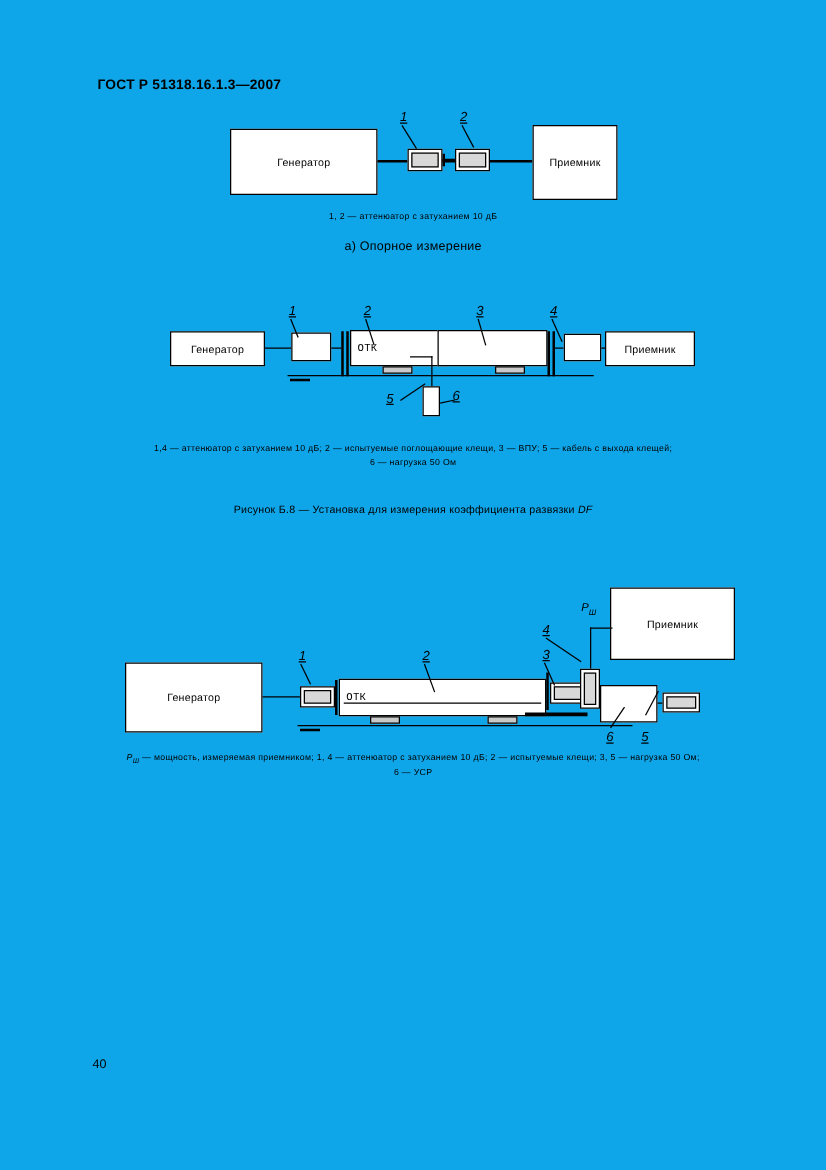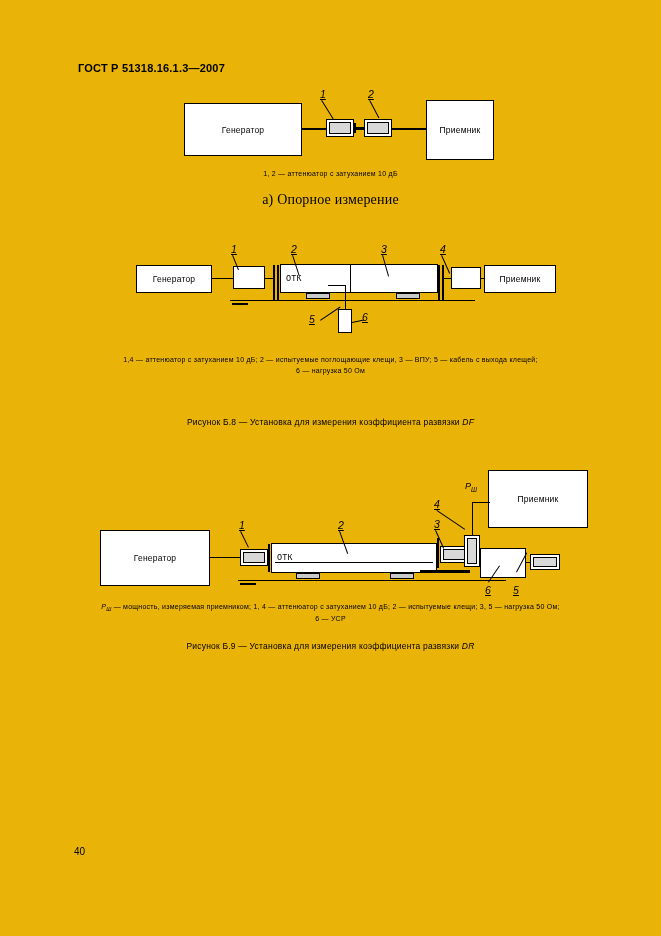--- a/index.html
+++ b/index.html
@@ -11,21 +11,21 @@
     width: 661px;
     height: 936px;
     position: relative;
     font-family: "Liberation Sans", sans-serif;
     color: #000000;
     overflow: hidden;
   }
   .page {
     position: absolute;
     inset: 0;
-    background: #eab308;
+    background: #0ea5e9;
   }
   
   .doc-header {
     position: absolute;
     left: 78px;
     top: 62px;
     font-size: 11px;
     font-weight: bold;
     letter-spacing: 0.2px;
   }
@@ -40,24 +40,23 @@
   .legend {
     position: absolute;
     font-size: 7px;
     text-align: center;
     letter-spacing: 0.25px;
     line-height: 1.55;
   }
   .legend .ital { font-style: italic; }
   .subcap {
     position: absolute;
-    font-size: 14px;
+    font-size: 10px;
     text-align: center;
     letter-spacing: 0.2px;
-    font-family: Liberation Serif, serif;
   }
   .figcap {
     position: absolute;
     font-size: 8.5px;
     text-align: center;
     letter-spacing: 0.2px;
   }
   .figcap .ital { font-style: italic; }
   
   .dg { position: absolute; }
@@ -249,21 +248,21 @@
     <div class="callout-num ul" style="left:362px; top:311px;">6</div>
     <div class="leader" style="left:352px; top:322px; width:12px; transform:rotate(-12deg);"></div>
   </div>
 
   <div class="legend" style="left:0px; top:355px; width:661px;">
     <span>1,4 — аттенюатор  с  затуханием  10  дБ;   2 — испытуемые  поглощающие  клещи,   3 — ВПУ;   5 — кабель  с  выхода  клещей;</span><br>
     <span>6 — нагрузка 50 Ом</span>
   </div>
 
 
-  <div class="figcap" style="left:0px; top:417px; width:661px;">
+  <div class="figcap" style="left:0px; top:402px; width:661px;">
     <span>Рисунок Б.8 — Установка для измерения коэффициента развязки </span><span class="ital">DF</span>
   </div>
 
   <div class="dg">
 
     <div class="box" style="left:488px; top:470px; width:100px; height:58px;">
       <span>Приемник</span>
     </div>
 
     <div class="plabel" style="left:465px; top:481px;">
@@ -331,19 +330,16 @@
 
     <div class="callout-num ul" style="left:485px; top:584px;">6</div>
     <div class="leader" style="left:488px; top:582px; width:20px; transform:rotate(-56deg);"></div>
   </div>
 
   <div class="legend" style="left:0px; top:602px; width:661px;">
     <span class="ital">P</span><sub style="font-size:5.5px; font-style:italic;">Ш</sub><span> — мощность, измеряемая приемником;  1, 4  —  аттенюатор с затуханием 10 дБ; 2 — испытуемые клещи; 3, 5 — нагрузка 50 Ом;</span><br>
     <span>6 — УСР</span>
   </div>
 
-  <div class="figcap" style="left:0px; top:641px; width:661px;">
-    <span>Рисунок Б.9 — Установка для измерения коэффициента развязки </span><span class="ital">DR</span>
-  </div>
 
   <div class="page-number">40</div>
 
 </div>
 
 </body></html>

